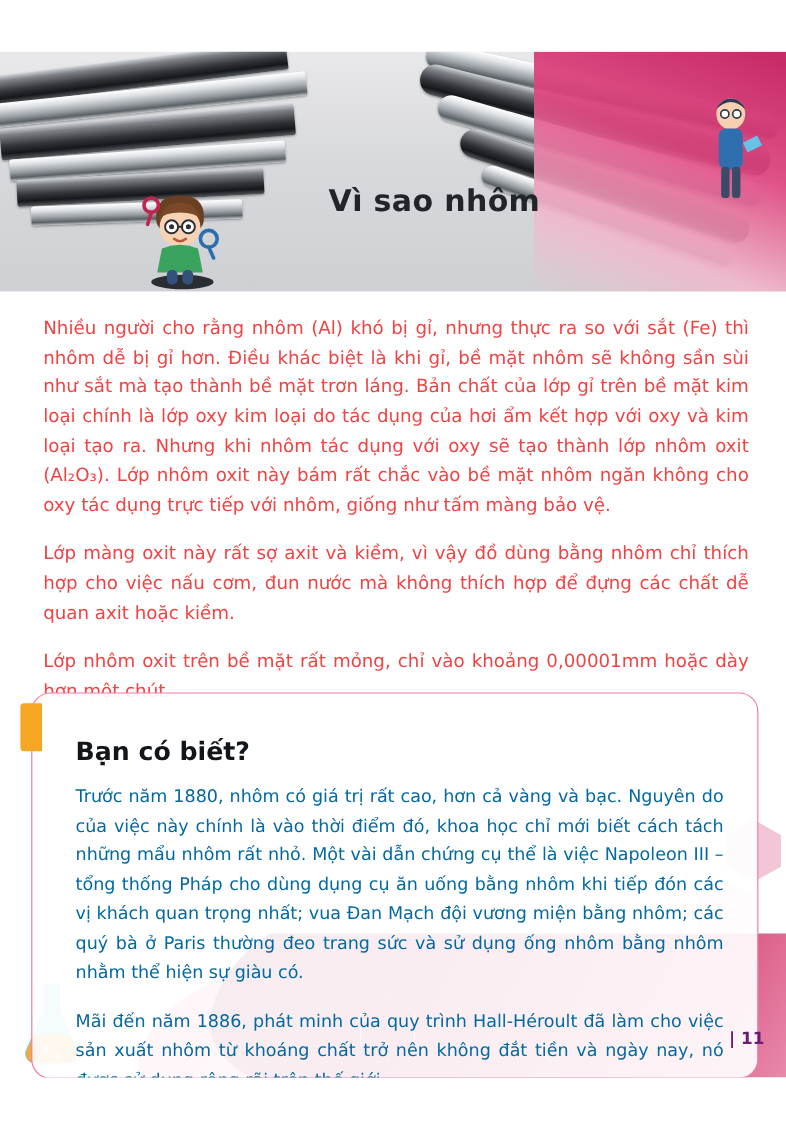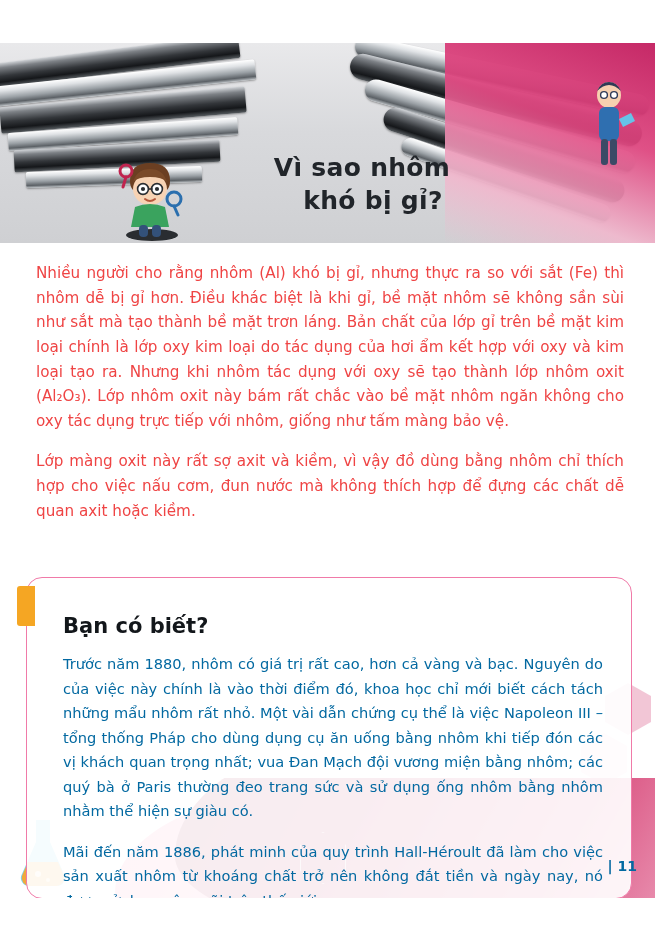--- a/index.html
+++ b/index.html
@@ -138,21 +138,21 @@
     text-align: center; color: #ffffff; z-index: 9;
   }
   .footer-brand .line1 {
     font-size: 18px; font-weight: bold; letter-spacing: 1px;
   }
   .footer-brand .line2 {
     font-size: 10px; letter-spacing: 2px; margin-top: 1px;
   }
   .page-num {
     position: absolute; right: 18px; bottom: 24px;
-    font-size: 14px; color: #0369a1; z-index: 9; font-weight: bold;
+    font-size: 14px; color: #701a75; z-index: 9; font-weight: bold;
   }
 </style>
 </head>
 <body>
 
 <div id="page">
 
   <div class="photo-band">
     <div class="bg"></div>
 
@@ -198,26 +198,26 @@
     <rect x="35" y="74" width="9" height="12" rx="4" fill="#33517a"></rect>
     <rect x="48" y="74" width="9" height="12" rx="4" fill="#33517a"></rect>
     <circle cx="22" cy="20" r="6" fill="none" stroke="#c0244f" stroke-width="3"></circle>
     <path d="M22 26 l-3 10" stroke="#c0244f" stroke-width="3" stroke-linecap="round"></path>
     <circle cx="70" cy="48" r="7" fill="none" stroke="#2b6fae" stroke-width="3"></circle>
     <path d="M70 55 l4 9" stroke="#2b6fae" stroke-width="3" stroke-linecap="round"></path>
   </svg>
 
   <div class="title-wrap">
     <div class="title-line">Vì sao nhôm</div>
-    <div class="title-line second">khó bị gỉ?</div>
   </div>
 
   <div class="body-text">
     <p>Nhiều người cho rằng nhôm (Al) khó bị gỉ, nhưng thực ra so với sắt (Fe) thì nhôm dễ bị gỉ hơn. Điều khác biệt là khi gỉ, bề mặt nhôm sẽ không sần sùi như sắt mà tạo thành bề mặt trơn láng. Bản chất của lớp gỉ trên bề mặt kim loại chính là lớp oxy kim loại do tác dụng của hơi ẩm kết hợp với oxy và kim loại tạo ra. Nhưng khi nhôm tác dụng với oxy sẽ tạo thành lớp nhôm oxit (Al₂O₃). Lớp nhôm oxit này bám rất chắc vào bề mặt nhôm ngăn không cho oxy tác dụng trực tiếp với nhôm, giống như tấm màng bảo vệ.</p>
     <p>Lớp màng oxit này rất sợ axit và kiềm, vì vậy đồ dùng bằng nhôm chỉ thích hợp cho việc nấu cơm, đun nước mà không thích hợp để đựng các chất dễ quan axit hoặc kiềm.</p>
+    <p>Lớp nhôm oxit trên bề mặt rất mỏng, chỉ vào khoảng 0,00001mm hoặc dày hơn một chút.</p>
   </div>
 
   <div class="dyk">
     <div class="dyk-tab"></div>
     <div class="dyk-title">Bạn có biết?</div>
     <div class="dyk-body">
       <p>Trước năm 1880, nhôm có giá trị rất cao, hơn cả vàng và bạc. Nguyên do của việc này chính là vào thời điểm đó, khoa học chỉ mới biết cách tách những mẩu nhôm rất nhỏ. Một vài dẫn chứng cụ thể là việc Napoleon III – tổng thống Pháp cho dùng dụng cụ ăn uống bằng nhôm khi tiếp đón các vị khách quan trọng nhất; vua Đan Mạch đội vương miện bằng nhôm; các quý bà ở Paris thường đeo trang sức và sử dụng ống nhôm bằng nhôm nhằm thể hiện sự giàu có.</p>
       <p>Mãi đến năm 1886, phát minh của quy trình Hall-Héroult đã làm cho việc sản xuất nhôm từ khoáng chất trở nên không đắt tiền và ngày nay, nó được sử dụng rộng rãi trên thế giới.</p>
     </div>
   </div>

